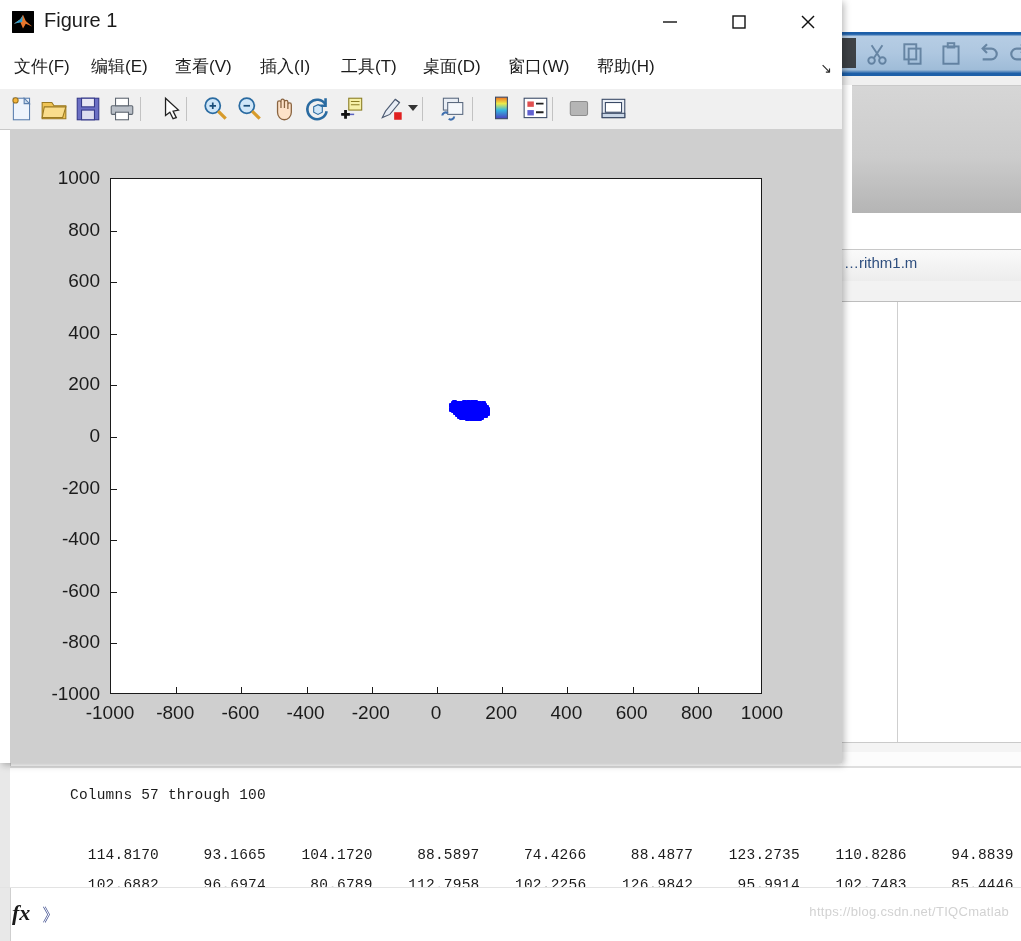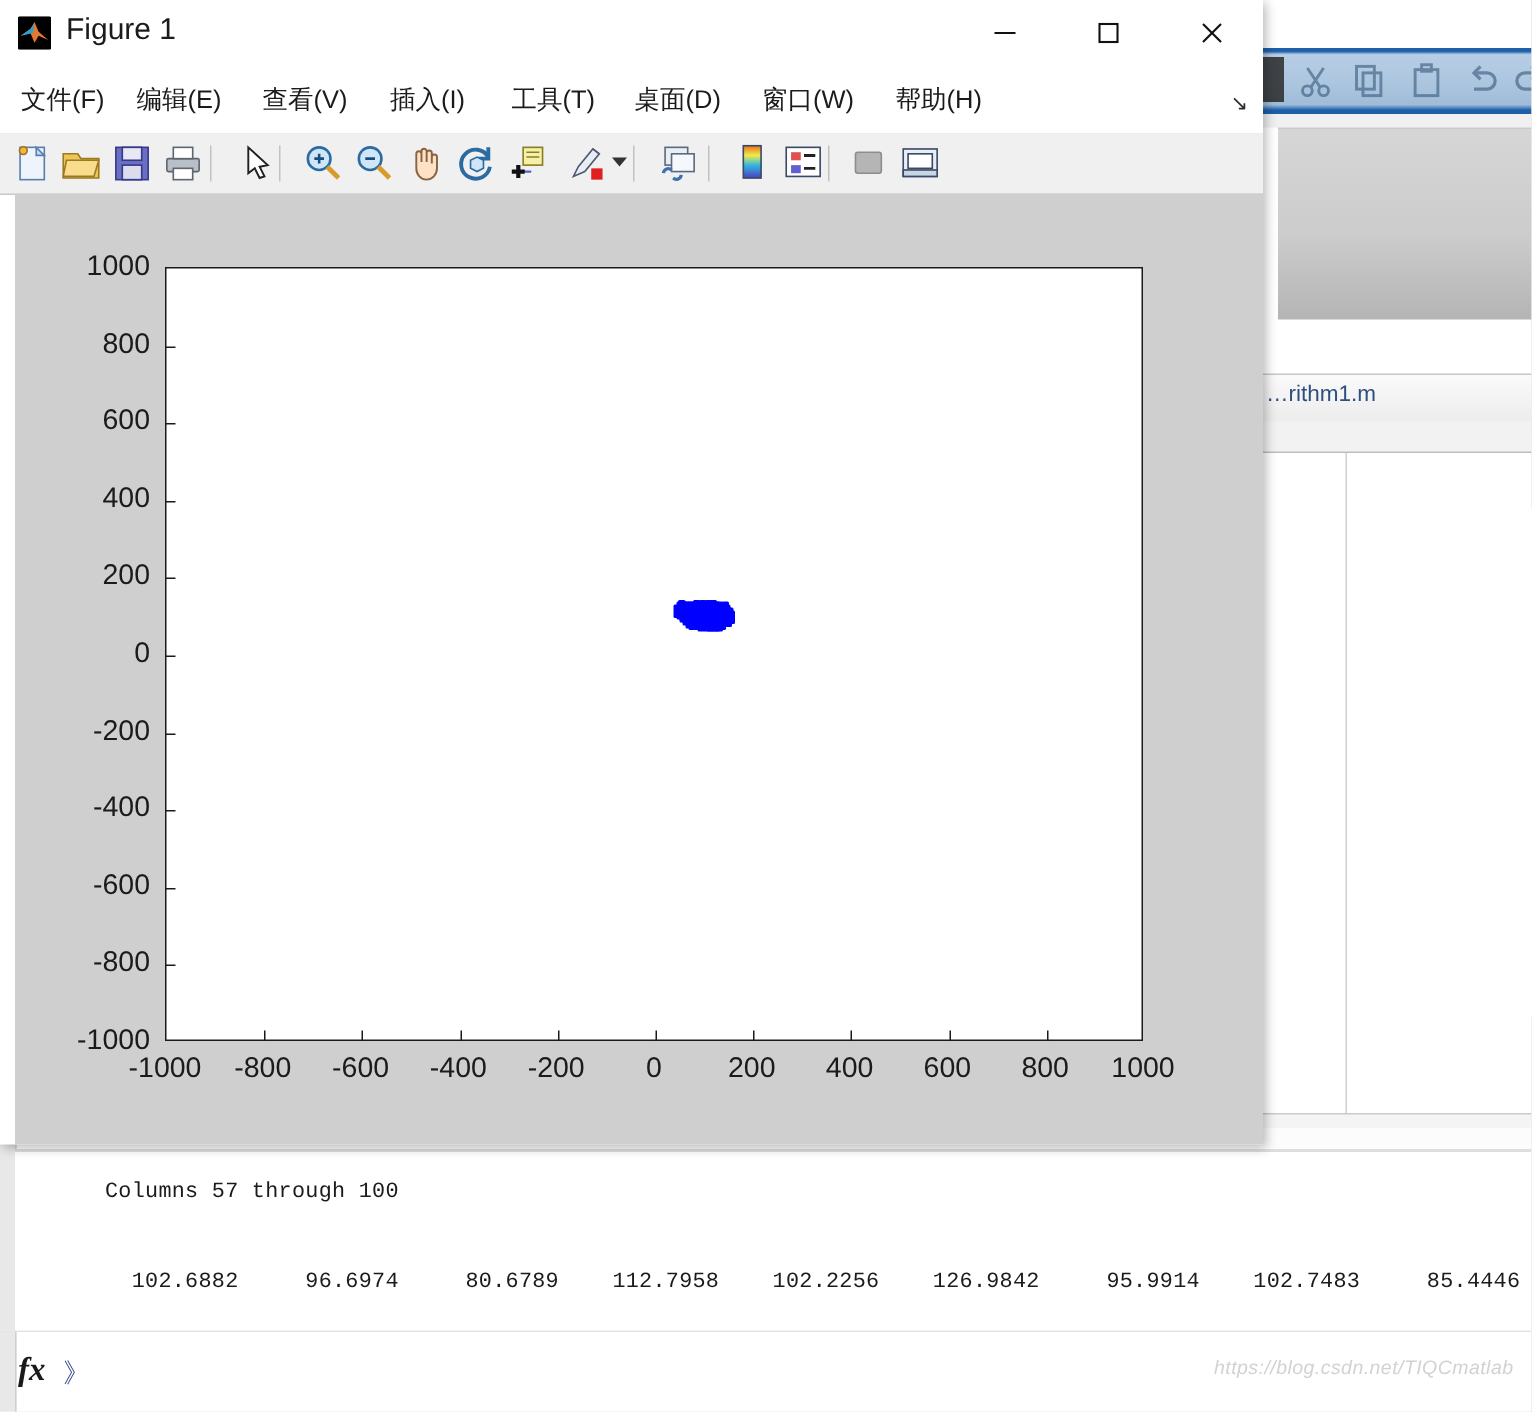--- a/index.html
+++ b/index.html
@@ -41,21 +41,21 @@
   .cmd-topline{position:absolute;left:10px;top:766px;width:1011px;height:2px;background:#dedede;}
   .cmd-clip{position:absolute;left:28px;top:748px;width:150px;height:14px;overflow:hidden;}
   .cmd-clip-txt{position:absolute;top:-9px;left:0;font-family:"Liberation Mono",monospace;font-size:15px;color:#2a2a2a;white-space:nowrap;}
   .cmd pre{margin:0;font-family:"Liberation Mono","DejaVu Sans Mono",monospace;font-size:14.5px;color:#1b1b1b;line-height:30px;letter-spacing:.2px;}
   .cmd-inner{position:absolute;left:60px;top:12px;}
 
   .fxbar{position:absolute;left:0;top:887px;width:1021px;height:54px;background:#ffffff;border-top:1px solid #e3e3e3;}
   .fx-rail{position:absolute;left:0;top:0;width:10px;height:54px;background:#e8e8e8;border-right:1px solid #cfcfcf;}
   .fx-glyph{position:absolute;left:12px;top:12px;font-family:"Liberation Serif",serif;font-style:italic;font-weight:bold;font-size:22px;color:#1a1a1a;}
   .fx-prompt{position:absolute;left:42px;top:15px;font-family:"Liberation Mono",monospace;font-size:18px;color:#3b4a8c;}
-  .watermark{position:absolute;right:12px;top:16px;font-size:13px;color:#d2d2d2;letter-spacing:.3px;white-space:nowrap;font-style:italic;}
+  .watermark{position:absolute;right:12px;top:16px;font-size:13px;color:#d2d2d2;letter-spacing:.3px;white-space:nowrap;}
 
   
   #figure{position:absolute;left:0;top:0;width:842px;height:763px;background:#ffffff;
      box-shadow:2px 2px 7px rgba(0,0,0,.28);}
   .titlebar{position:absolute;left:0;top:0;width:842px;height:44px;background:#ffffff;}
   .app-icon{position:absolute;left:12px;top:11px;width:22px;height:22px;background:#000;border-radius:1px;overflow:hidden;}
   .fig-title{position:absolute;left:44px;top:9px;font-size:20px;color:#1b1b1b;}
   .wbtn{position:absolute;top:0;width:69px;height:44px;display:flex;align-items:center;justify-content:center;}
   .wbtn svg{display:block;}
   #wb-min{left:635px;} #wb-max{left:704px;} #wb-close{left:773px;}
@@ -127,20 +127,21 @@
   <div class="ed-foot2"></div>
 
   <div class="cmd-topline"></div>
   <div class="cmd-clip">
     <div class="cmd-clip-txt">Columns 8</div>
   </div>
   <div class="cmd">
     <div class="cmd-inner">
       <pre>Columns 57 through 100</pre>
       <pre style="height:30px"></pre>
+      <pre id="cmd-row0">  114.8170     93.1665    104.1720     88.5897     74.4266     88.4877    123.2735    110.8286     94.8839</pre>
       <pre id="cmd-row1">  102.6882     96.6974     80.6789    112.7958    102.2256    126.9842     95.9914    102.7483     85.4446</pre>
     </div>
   </div>
 
   <div class="fxbar">
     <div class="fx-rail"></div>
     <div class="fx-glyph">fx</div>
     <div class="fx-prompt">》</div>
     <div class="watermark">https://blog.csdn.net/TIQCmatlab</div>
   </div>

